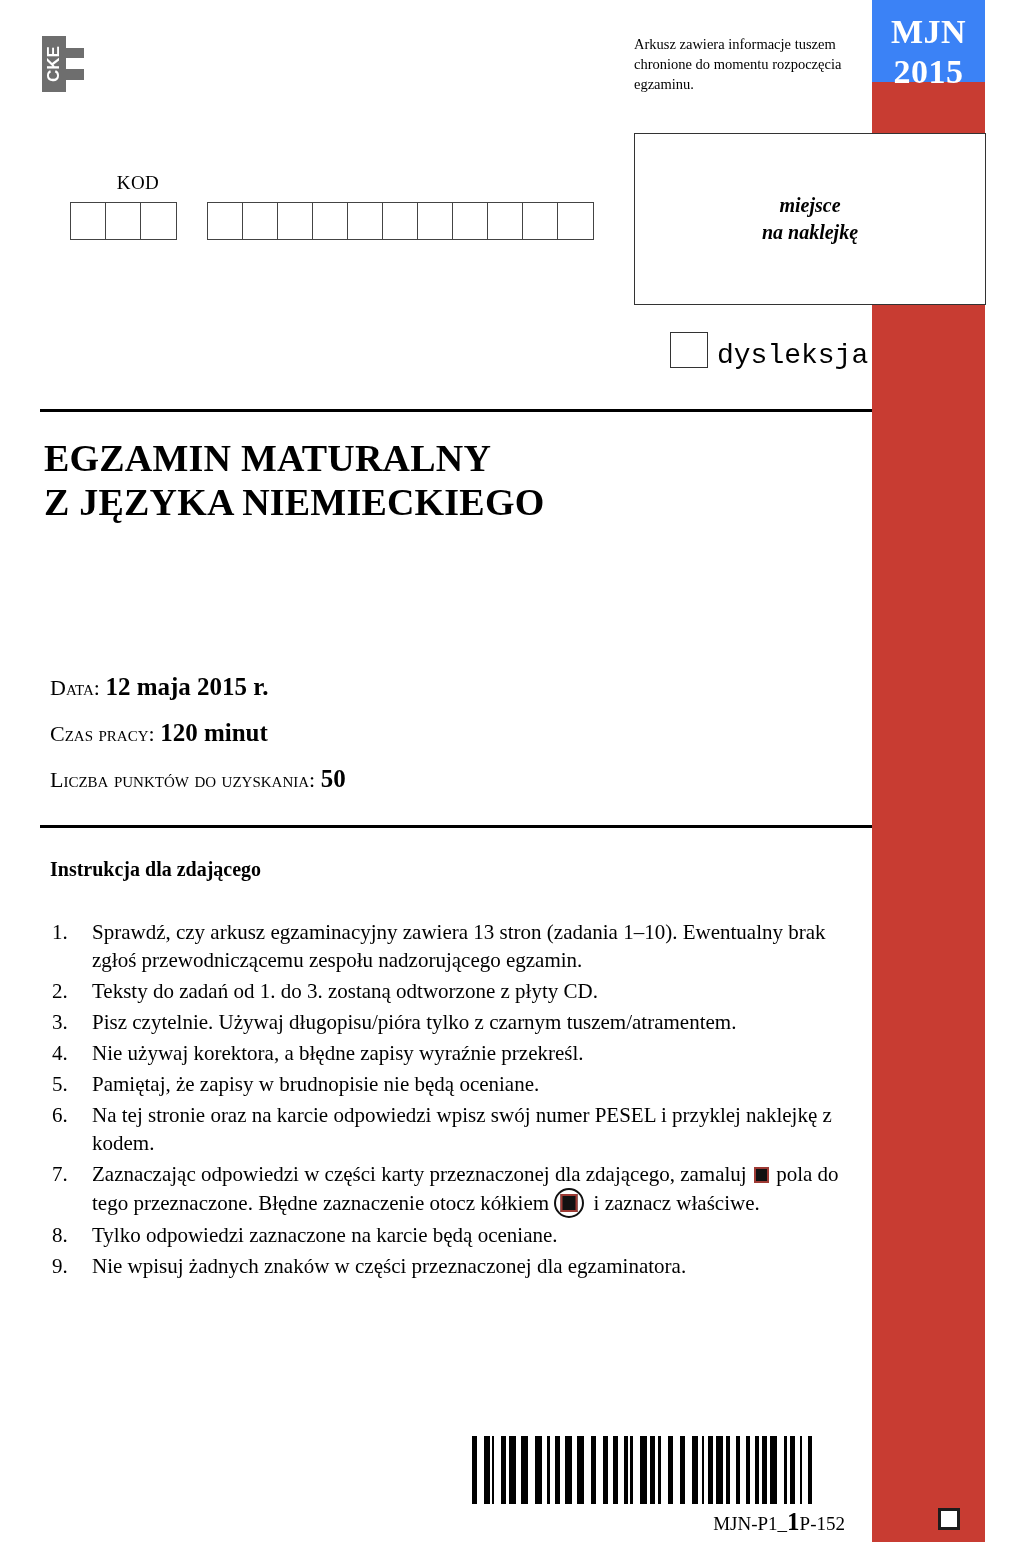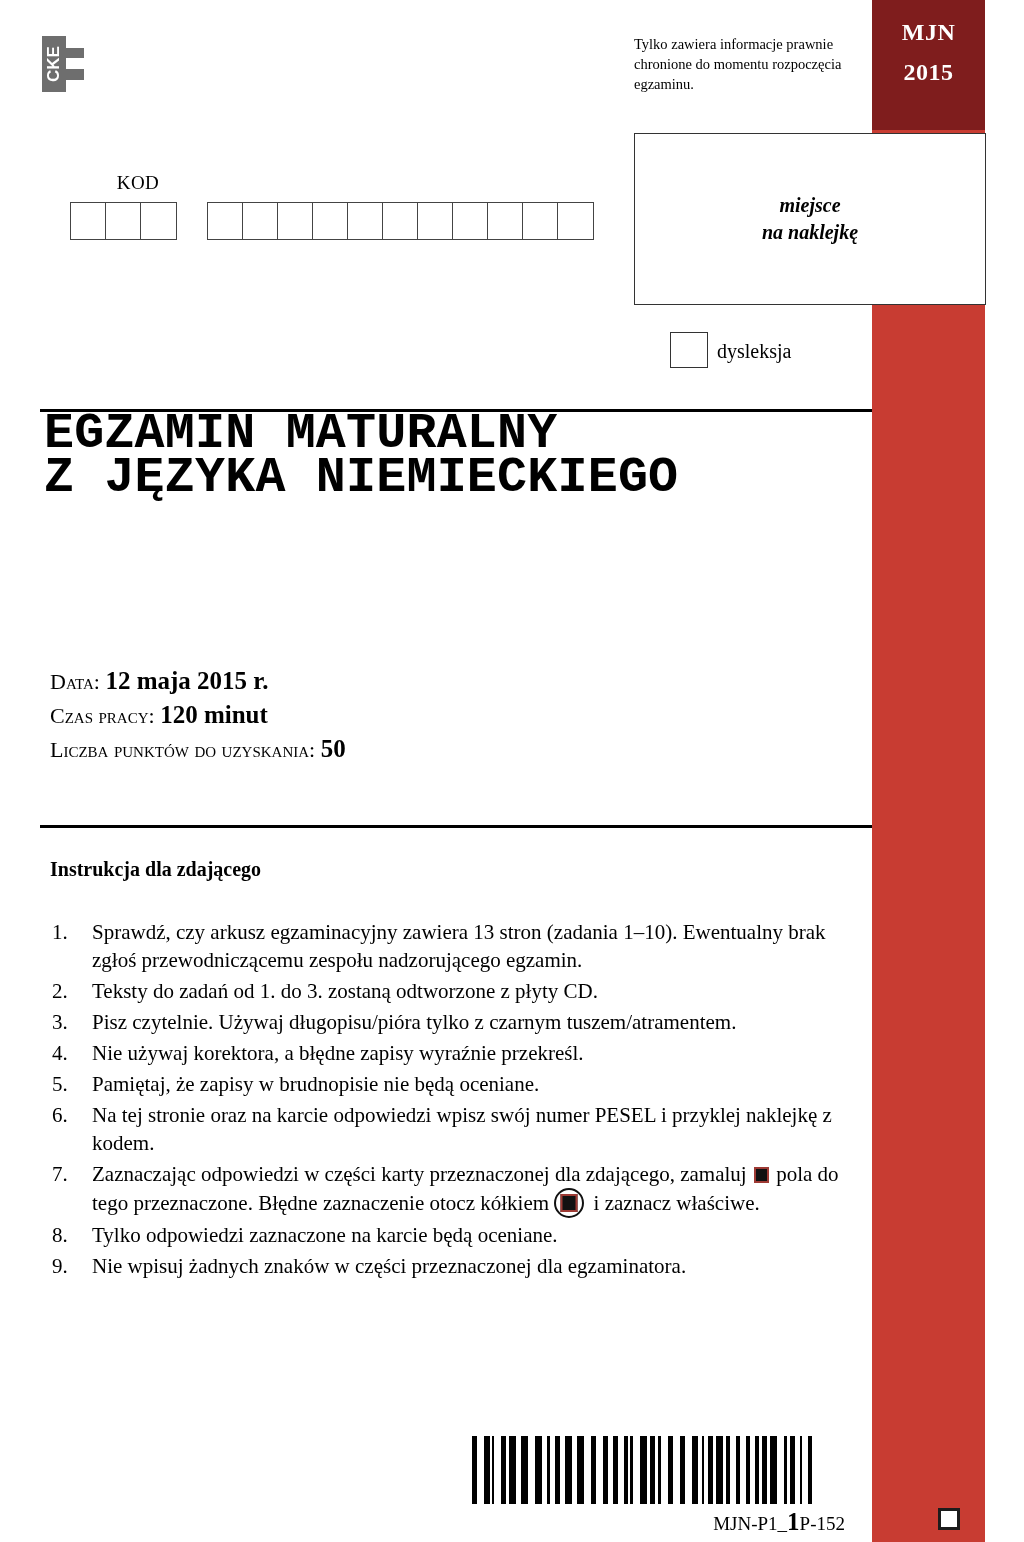--- a/index.html
+++ b/index.html
@@ -103,26 +103,26 @@
     font-size: 14.5px;
     line-height: 20px;
     color: #000;
   }
 
   .mjn-box {
     position: absolute;
     left: 872px;
     top: 0;
     width: 113px;
-    height: 130px;
-    background: #7f1d1d;
+    height: 82px;
+    background: #3b82f6;
     color: #ffffff;
     text-align: center;
     font-weight: bold;
-    font-size: 24px;
+    font-size: 34px;
     line-height: 40px;
     padding-top: 12px;
     box-sizing: border-box;
     letter-spacing: 0.5px;
   }
 
   
   .grey-bar {
     position: absolute;
     left: 42px;
@@ -190,45 +190,45 @@
     width: 38px;
     height: 36px;
     border: 1.5px solid #333;
     background: #ffffff;
     box-sizing: border-box;
   }
   .dysleksja-label {
     position: absolute;
     left: 717px;
     top: 340px;
-    font-size: 20px;
+    font-size: 28px;
+    font-family: Liberation Mono, monospace;
   }
 
   
   .rule {
     position: absolute;
     left: 40px;
     width: 832px;
     height: 3px;
     background: #000;
   }
   #rule-top { top: 409px; }
   #rule-mid { top: 825px; }
 
   
   .exam-title {
     position: absolute;
     left: 44px;
-    top: 412px;
+    top: 436px;
     width: 820px;
     font-weight: bold;
-    font-size: 50px;
+    font-size: 38px;
     line-height: 44px;
     letter-spacing: 0.2px;
-    font-family: Liberation Mono, monospace;
   }
   .exam-level {
     position: absolute;
     left: 44px;
     top: 524px;
     font-weight: bold;
     font-size: 28px;
     letter-spacing: 0.2px;
   }
   .sc {
@@ -236,21 +236,21 @@
     text-transform: lowercase;
   }
   .sc::first-letter { text-transform: uppercase; }
 
   
   .meta {
     position: absolute;
     left: 50px;
     width: 810px;
     font-size: 22px;
-    line-height: 33px;
+    line-height: 45px;
   }
   #meta-block { top: 664px; }
   .meta-line { white-space: nowrap; }
   .meta-key {
     font-variant: small-caps;
     font-weight: normal;
     font-size: 22px;
   }
   .meta-val {
     font-weight: bold;
@@ -370,21 +370,21 @@
 
   <div class="cke-logo">
     <div class="cke-mark">
       <span class="bar-top"></span>
       <span class="bar-mid"></span>
       <span class="bar-bot"></span>
       <span class="ck-text">CKE</span>
     </div>
   </div>
 
-  <div class="legal-note">Tylko zawiera informacje prawnie chronione do momentu rozpoczęcia egzaminu.</div>
+  <div class="legal-note">Arkusz zawiera informacje tuszem chronione do momentu rozpoczęcia egzaminu.</div>
 
   <div class="mjn-box">
     <div>MJN</div>
     <div>2015</div>
   </div>
 
 
   <div class="field-label kod-label">KOD</div>
 
   <div class="boxrow" id="kod-boxes">

